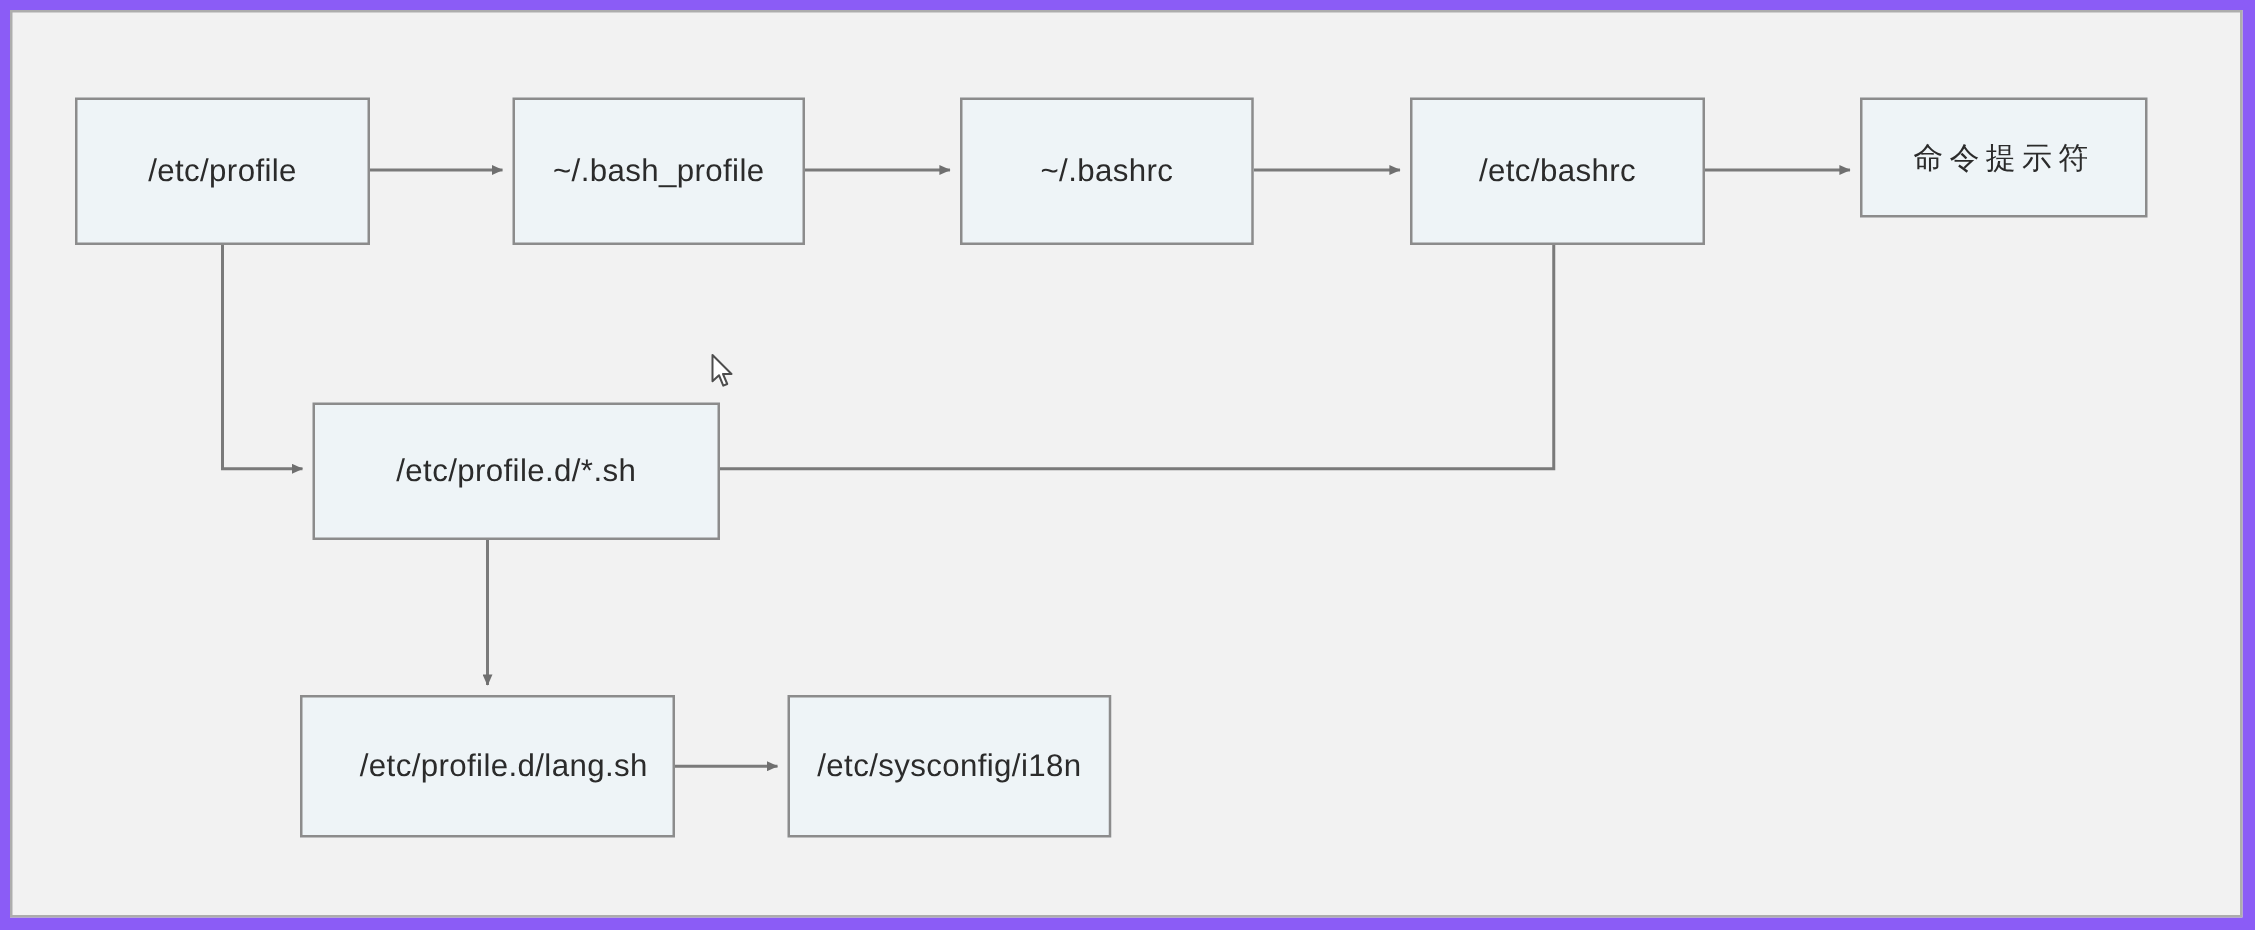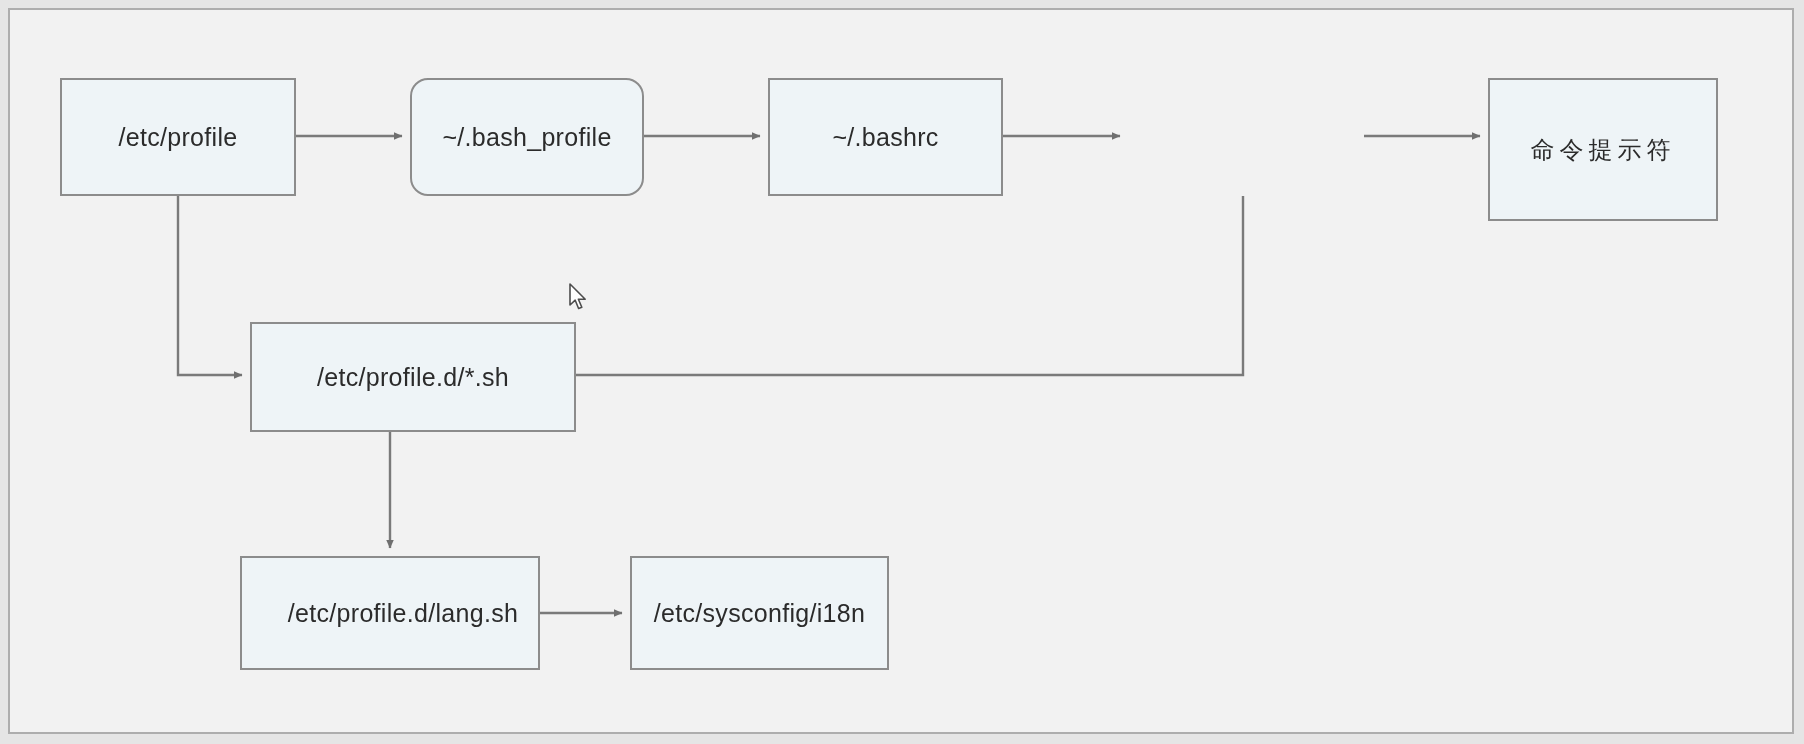--- a/index.html
+++ b/index.html
@@ -10,21 +10,21 @@
   body {
     width: 1804px;
     height: 744px;
     font-family: "Liberation Sans", sans-serif;
     overflow: hidden;
   }
   #canvas {
     position: relative;
     width: 1804px;
     height: 744px;
-    background: #e5e5e5;
+    background: #8b5cf6;
   }
   #frame {
     position: absolute;
     left: 8px;
     top: 8px;
     width: 1786px;
     height: 726px;
     background: #f2f2f2;
     border: 2px solid #adadad;
     box-sizing: border-box;
@@ -91,30 +91,33 @@
 
     <path d="M390,432 L390,548" stroke="#7a7a7a" stroke-width="2.4" fill="none" marker-end="url(#arrowhead)"></path>
 
     <path d="M540,613 L622,613" stroke="#7a7a7a" stroke-width="2.4" fill="none" marker-end="url(#arrowhead)"></path>
   </svg>
 
   <div class="node" style="left:60px; top:78px; width:236px; height:118px;">
     <span>/etc/profile</span>
   </div>
 
-  <div class="node" style="left:410px; top:78px; width:234px; height:118px;border-radius:18px;">
+  <div class="node" style="left:410px; top:78px; width:234px; height:118px;">
     <span>~/.bash_profile</span>
   </div>
 
   <div class="node" style="left:768px; top:78px; width:235px; height:118px;">
     <span>~/.bashrc</span>
   </div>
 
+  <div class="node" style="left:1128px; top:78px; width:236px; height:118px;">
+    <span>/etc/bashrc</span>
+  </div>
 
-  <div class="node cjk" style="left:1488px; top:78px; width:230px; height:143px;">
+  <div class="node cjk" style="left:1488px; top:78px; width:230px; height:96px;">
     <span>命令提示符</span>
   </div>
 
   <div class="node" style="left:250px; top:322px; width:326px; height:110px;">
     <span>/etc/profile.d/*.sh</span>
   </div>
 
   <div class="node" style="left:240px; top:556px; width:300px; height:114px;padding-left:26px;">
     <span>/etc/profile.d/lang.sh</span>
   </div>

